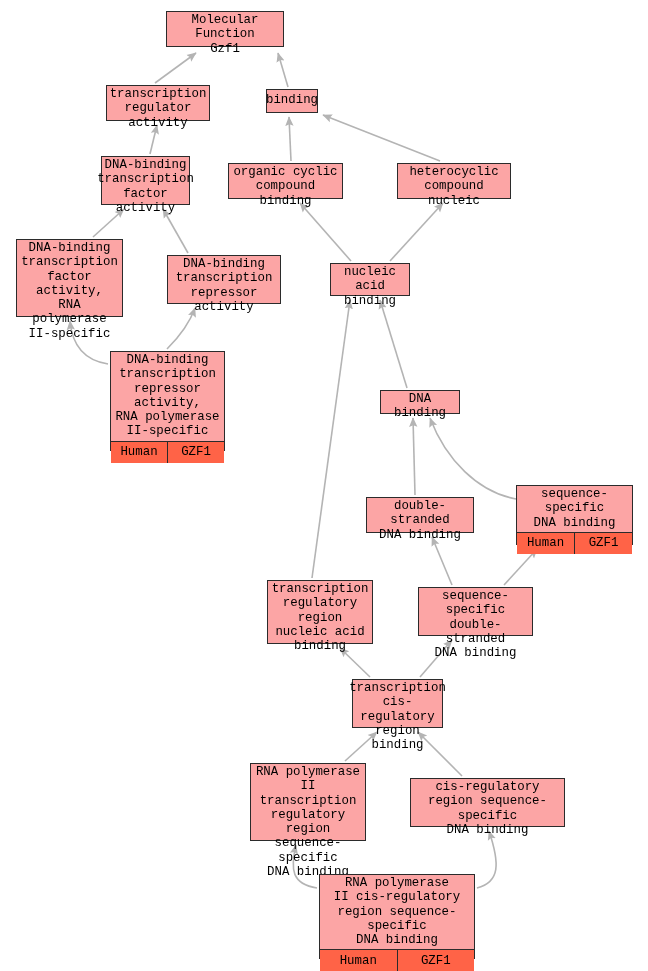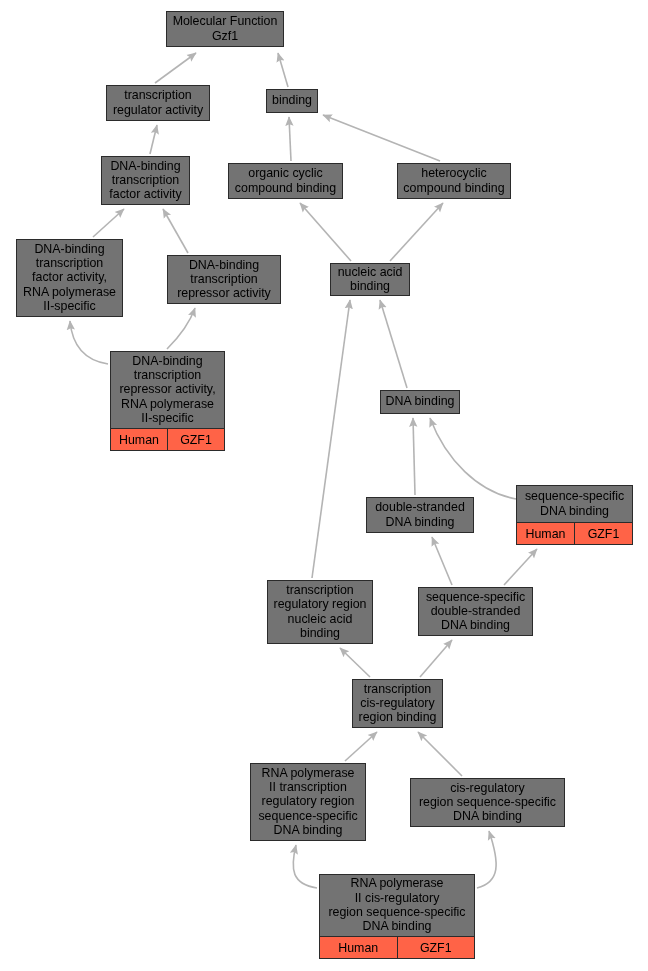--- a/index.html
+++ b/index.html
@@ -20,24 +20,25 @@
     left: 0;
     top: 0;
     width: 648px;
     height: 971px;
     pointer-events: none;
   }
   .node {
     position: absolute;
     box-sizing: border-box;
     border: 1.4px solid #2b2b2b;
-    background: #737373;
+    background: #fca5a5;
     display: flex;
     flex-direction: column;
     z-index: 3;
+    font-family: Liberation Mono, monospace;
   }
   .node-label {
     flex: 1 1 auto;
     display: flex;
     align-items: center;
     justify-content: center;
     text-align: center;
     font-size: 12.4px;
     line-height: 14.3px;
     color: #000000;
@@ -113,21 +114,21 @@
         <div class="node-label">DNA-binding
 transcription
 factor activity</div>
       </div>
       <div class="node" style="left: 228px; top: 163px; width: 115px; height: 36px;">
         <div class="node-label">organic cyclic
 compound binding</div>
       </div>
       <div class="node" style="left: 397px; top: 163px; width: 114px; height: 36px;">
         <div class="node-label">heterocyclic
-compound binding</div>
+compound nucleic</div>
       </div>
       <div class="node" style="left: 16px; top: 239px; width: 107px; height: 78px;">
         <div class="node-label">DNA-binding
 transcription
 factor activity,
 RNA polymerase
 II-specific</div>
       </div>
       <div class="node" style="left: 167px; top: 255px; width: 114px; height: 49px;">
         <div class="node-label">DNA-binding

